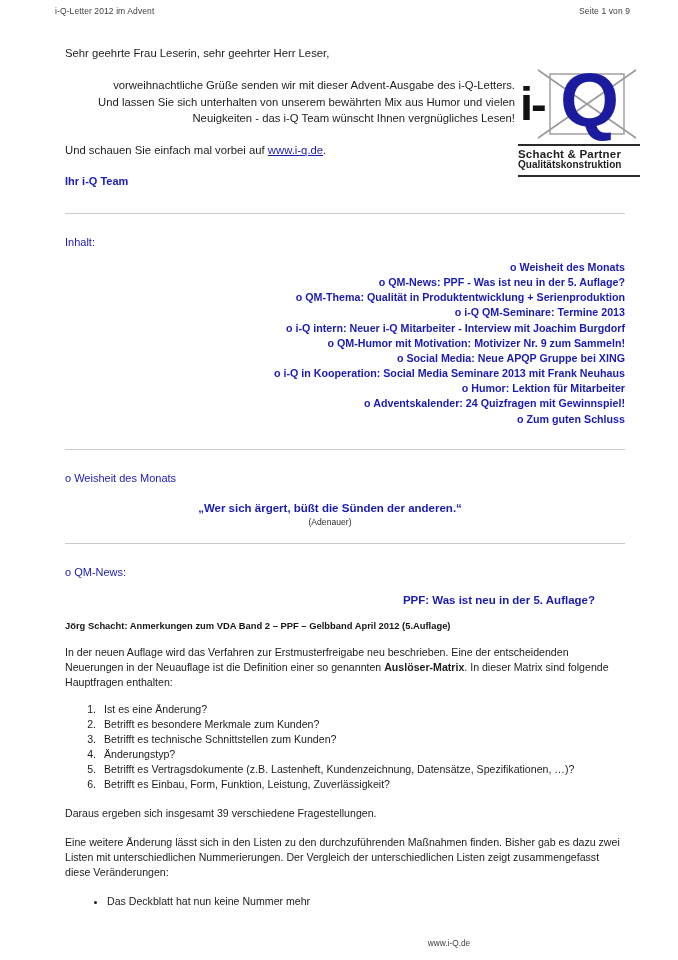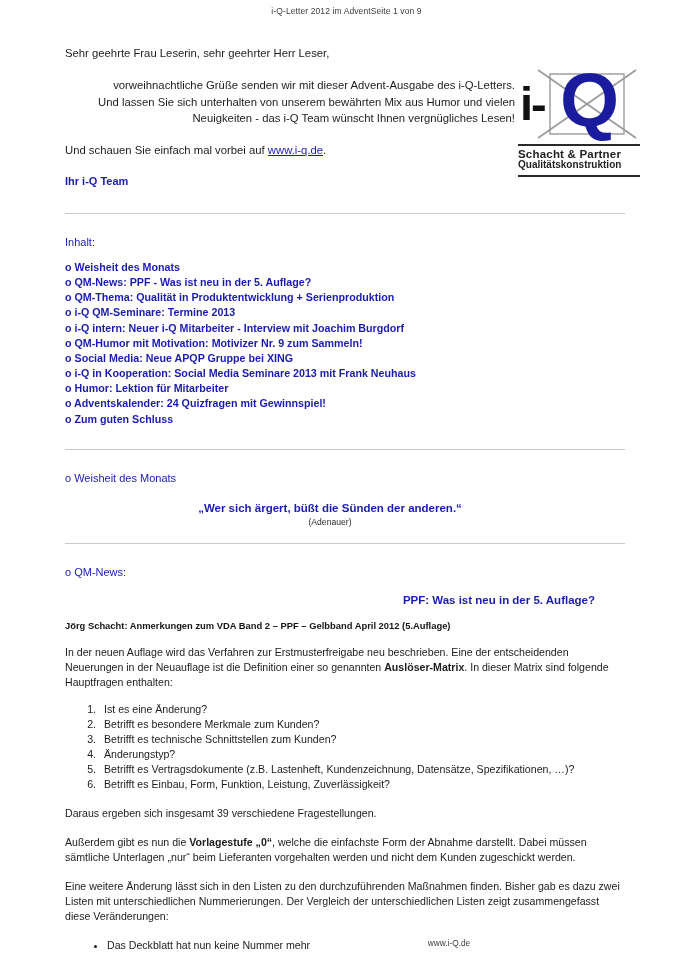--- a/index.html
+++ b/index.html
@@ -14,23 +14,23 @@
     font-family: "Liberation Sans", sans-serif;
     color: #1a1a1a;
     overflow: hidden;
   }
 
   
   .page-header {
     position: absolute;
     top: 6px;
     left: 55px;
-    right: 40px;
+    right: 48px;
     display: flex;
-    justify-content: center;
+    justify-content: space-between;
     align-items: baseline;
     font-size: 8.5px;
     color: #3d3d3d;
     letter-spacing: 0.1px;
   }
 
   
   .page-body {
     position: absolute;
     top: 46px;
@@ -160,20 +160,21 @@
     font-size: 11px;
     font-weight: normal;
     color: #1a1ab4;
     margin: 0;
   }
 
   .toc-list {
     list-style: none;
     margin: 12px 0 0 0;
     padding: 0;
+    text-align: right;
   }
   .toc-list li {
     font-size: 10.7px;
     font-weight: bold;
     color: #1a1ab4;
     line-height: 1.42;
     white-space: nowrap;
   }
   .toc-list li::before {
     content: "o ";
@@ -345,23 +346,20 @@
     <li>Ist es eine Änderung?</li>
     <li>Betrifft es besondere Merkmale zum Kunden?</li>
     <li>Betrifft es technische Schnittstellen zum Kunden?</li>
     <li>Änderungstyp?</li>
     <li>Betrifft es Vertragsdokumente (z.B. Lastenheft, Kundenzeichnung, Datensätze, Spezifikationen, …)?</li>
     <li>Betrifft es Einbau, Form, Funktion, Leistung, Zuverlässigkeit?</li>
   </ol>
 
   <p class="body-par">Daraus ergeben sich insgesamt 39 verschiedene Fragestellungen.</p>
 
-  <p class="body-par">
-    <span>Außerdem gibt es nun die </span><b>Vorlagestufe „0“</b><span>, welche die einfachste Form der Abnahme darstellt. Dabei müssen sämtliche Unterlagen „nur“ beim Lieferanten vorgehalten werden und nicht dem Kunden zugeschickt werden.</span>
-  </p>
 
   <p class="body-par">Eine weitere Änderung lässt sich in den Listen zu den durchzuführenden Maßnahmen finden. Bisher gab es dazu zwei Listen mit unterschiedlichen Nummerierungen. Der Vergleich der unterschiedlichen Listen zeigt zusammengefasst diese Veränderungen:</p>
 
   <ul class="b-list">
     <li>Das Deckblatt hat nun keine Nummer mehr</li>
   </ul>
 
 </div>
 
 <div class="page-footer">

